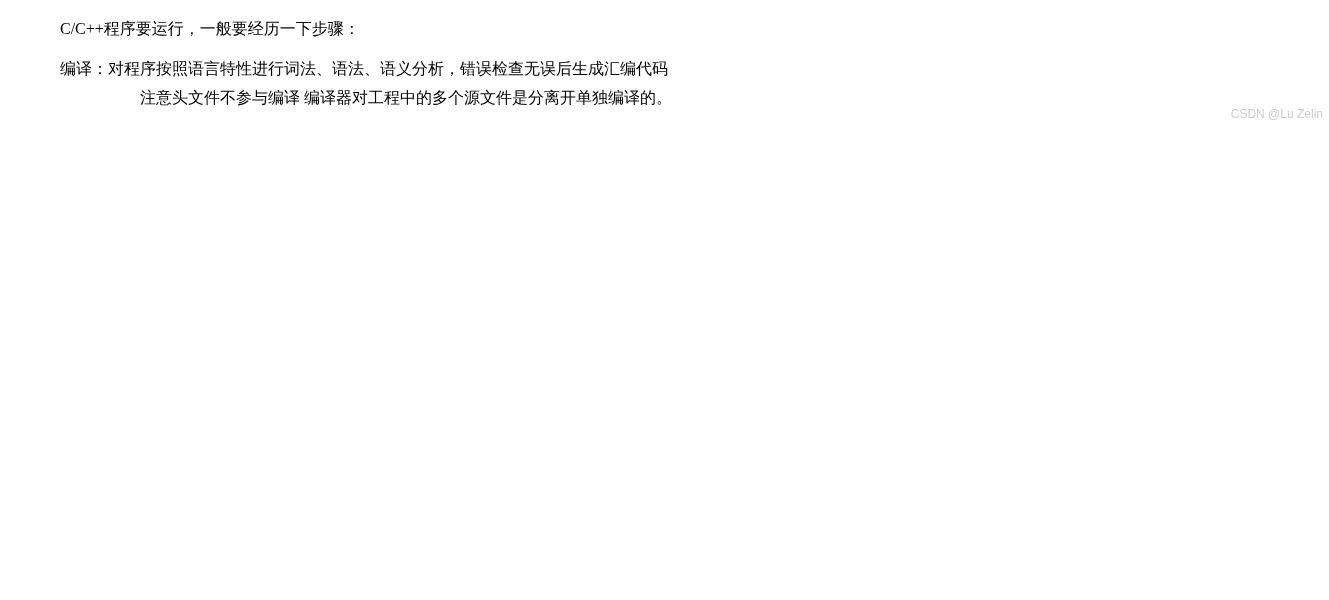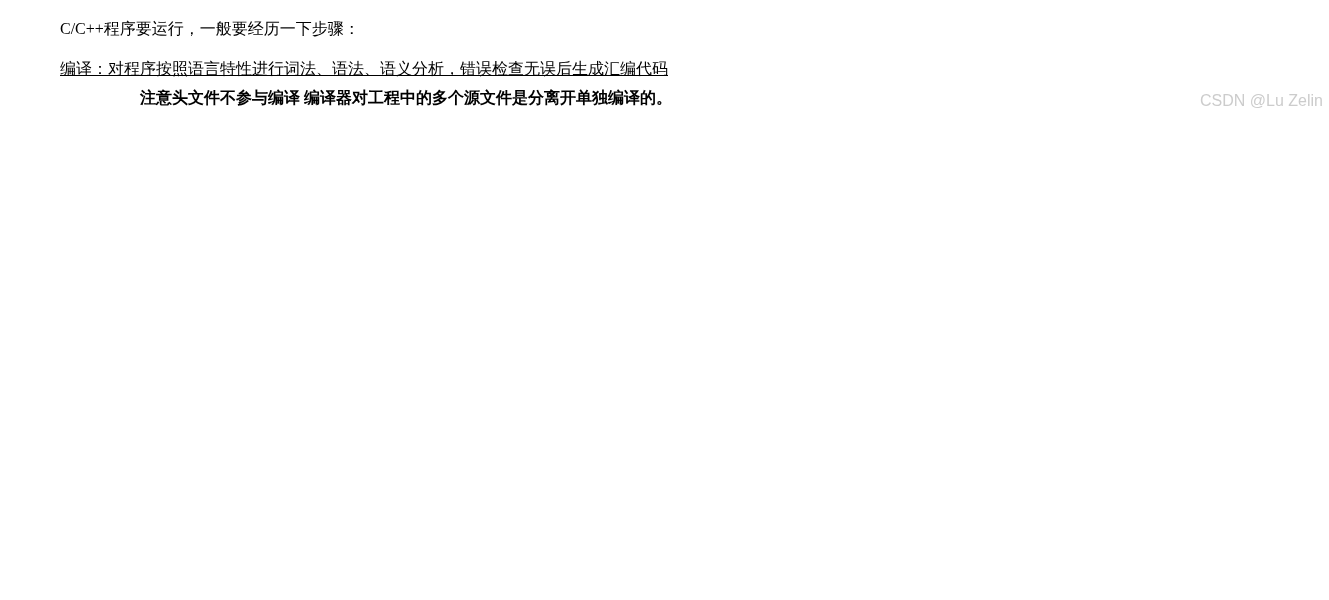--- a/index.html
+++ b/index.html
@@ -7,21 +7,21 @@
     padding: 12px 20px;
     font-family: "SimSun", "宋体", serif;
     font-size: 16px;
     background: #fff;
     color: #000;
     position: relative;
     width: 1329px;
     box-sizing: border-box;
   }
   .intro p { margin: 4px 0; line-height: 1.6; }
-  .intro .indent { padding-left: 80px; font-weight: bold; }
+  .intro .indent { padding-left: 80px; }
   .kw { color: #0000ff; }
   .str { color: #a31515; }
   .hl { background: #cde8ff; }
   .redtxt { color: #c00000; }
   .codebox {
     position: absolute;
     border: 1px solid #c00000;
     padding: 10px 14px;
     font-family: Consolas, "Courier New", monospace;
     font-size: 16px;
@@ -66,38 +66,38 @@
     position: absolute;
     border: 1px solid #333;
     padding: 4px 8px;
     font-size: 14px;
     background: #fff;
     line-height: 1.5;
   }
   .watermark {
     position: absolute;
     right: 6px;
-    bottom: 17px;
+    bottom: 6px;
     color: #ccc;
-    font-size: 16px;
+    font-size: 12px;
     font-family: Arial, sans-serif;
   }
   svg.arrows {
     position: absolute;
     left: 0; top: 0;
     width: 1329px; height: 600px;
     pointer-events: none;
   }
 </style>
 </head>
 <body>
 
 <div class="intro" style="padding-left:40px;">
   <p>C/C++程序要运行，一般要经历一下步骤：</p>
-  <p style="margin-top:14px;text-decoration:underline;">编译：对程序按照语言特性进行词法、语法、语义分析，错误检查无误后生成汇编代码</p>
+  <p style="margin-top:14px;">编译：对程序按照语言特性进行词法、语法、语义分析，错误检查无误后生成汇编代码</p>
   <p class="indent">注意头文件不参与编译  编译器对工程中的多个源文件是分离开单独编译的。</p>
 </div>
 
 <div class="codebox" style="left:22px; top:190px; width:400px; height:70px;">
 <span class="kw">template</span><span>&lt;</span><span class="kw">class</span><span> T&gt;</span>
 <span>T Add(</span><span class="kw">const</span><span> T&amp; </span><span class="hl">left</span><span>, </span><span class="kw">const</span><span> T&amp; right);</span>
 </div>
 <div class="label" style="left:448px; top:218px;">a.h</div>
 
 <div class="codebox" style="left:22px; top:316px; width:400px;">

